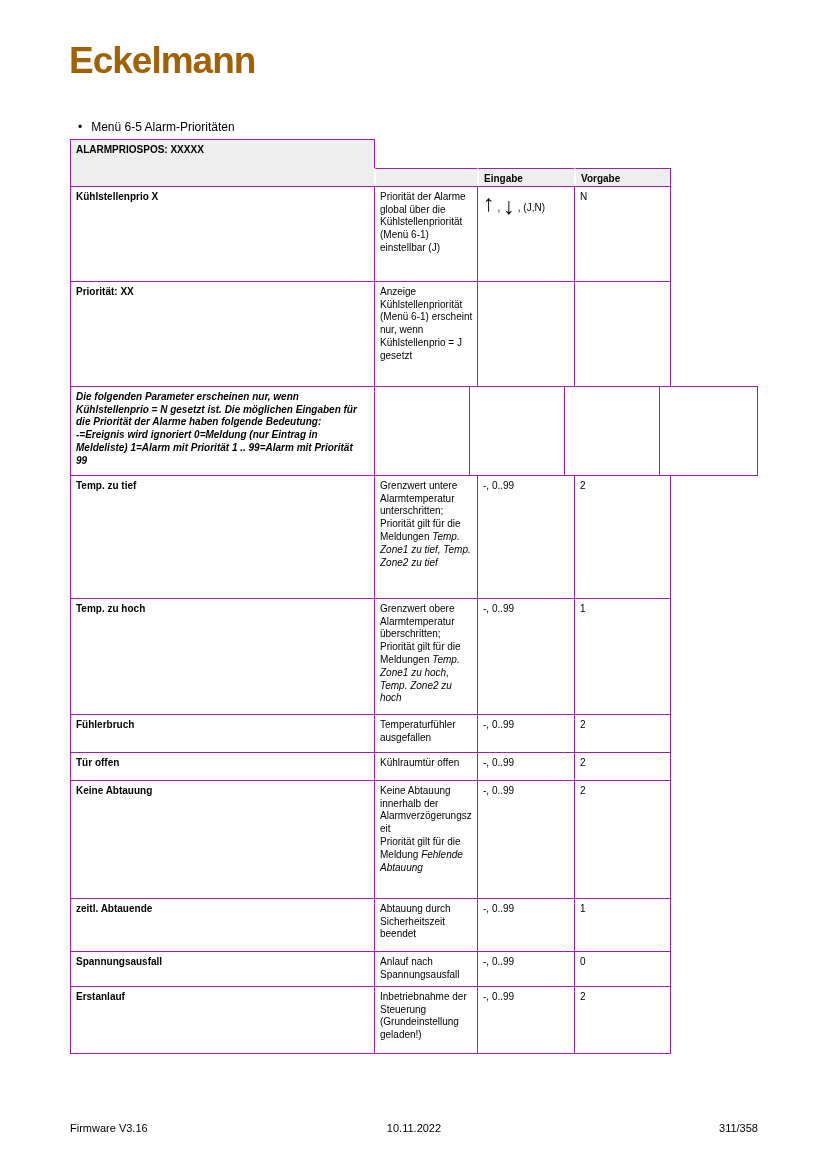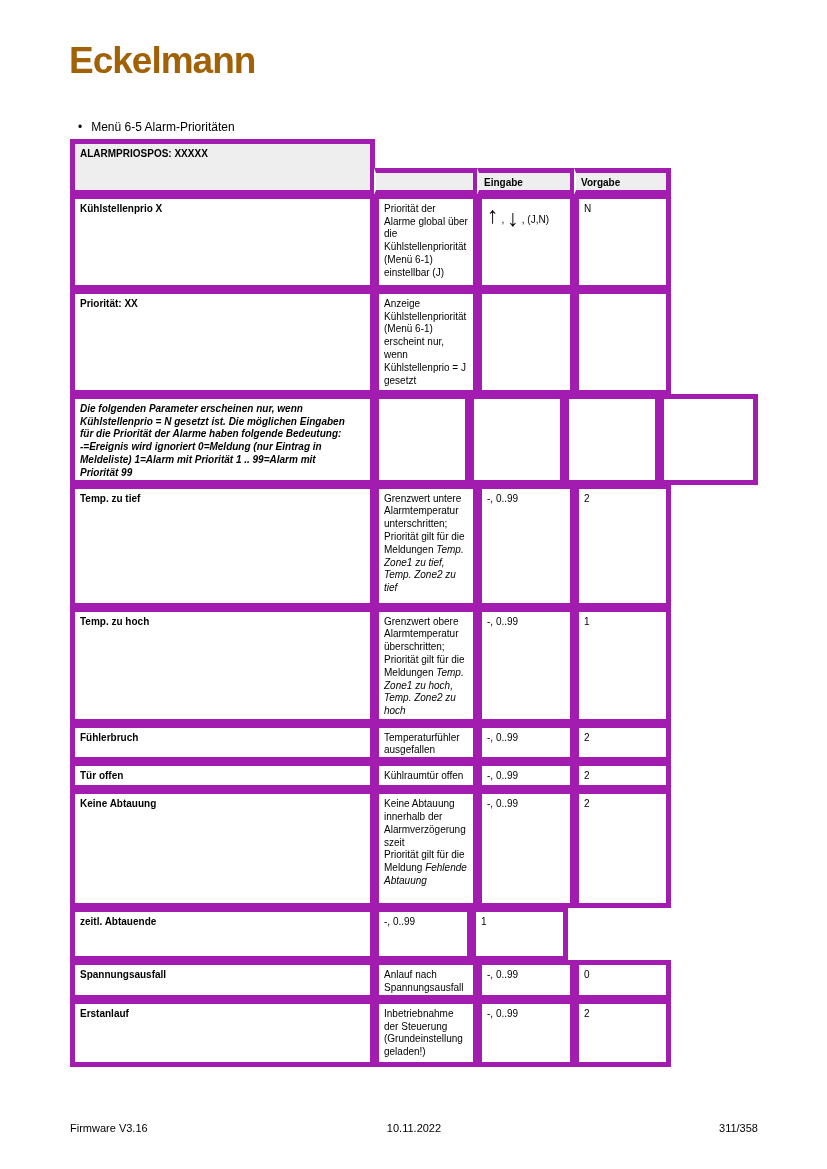--- a/index.html
+++ b/index.html
@@ -12,21 +12,21 @@
     position:absolute; left:69px; top:42px;
     font-size:37px; font-weight:700; letter-spacing:-1px; color:#a16207; line-height:1;
   }
   .section-line {
     position:absolute; left:78px; top:120px; font-size:12px; line-height:1.3;
     display:flex; gap:9px;
   }
   .table { position:absolute; left:70px; top:139px; padding-top:1px; padding-left:1px; }
   .trow { display:flex; }
   .cell {
-    border:5px solid #a21caf; margin-left:-1px; margin-top:-1px;
+    border:1px solid #a21caf; margin-left:-1px; margin-top:-1px;
     padding:4px 4px 0 5px; font-size:10px; line-height:1.28;
     overflow-wrap:break-word; word-wrap:break-word; background:#fff;
   }
   .c1 { width:305px;font-weight:bold; } .c2 { width:104px; } .c3 { width:98px; } .c4 { width:97px; }
   .n1 { width:305px; padding-right:14px; } .n2,.n3,.n4 { width:96px; } .n5 { width:99px; }
   .hcell { background:#eeeeee; font-weight:700; }
   .hcell:not(:first-child) { border-left:2px solid #ffffff;margin-top:28px; }
   .d, .di, .note-text { white-space:pre-line; }
   .di { font-style:italic; }
   .note-text { font-style:italic;font-weight:bold; }
@@ -122,20 +122,21 @@
     <div class="trow" style="min-height:118px">
       <div class="cell c1"><span>Keine Abtauung</span></div>
       <div class="cell c2"><span class="d">Keine Abtauung innerhalb der Alarmverzögerungszeit
 Priorität gilt für die Meldung </span><span class="di">Fehlende Abtauung</span></div>
       <div class="cell c3">-, 0..99</div>
       <div class="cell c4">2</div>
     </div>
 
     <div class="trow" style="min-height:53px">
       <div class="cell c1"><span>zeitl. Abtauende</span></div>
+      <div class="cell c2"><span class="d">Abtauung durch Sicherheitszeit beendet</span></div>
       <div class="cell c3">-, 0..99</div>
       <div class="cell c4">1</div>
     </div>
 
     <div class="trow" style="min-height:35px">
       <div class="cell c1"><span>Spannungsausfall</span></div>
       <div class="cell c2"><span class="d">Anlauf nach Spannungsausfall</span></div>
       <div class="cell c3">-, 0..99</div>
       <div class="cell c4">0</div>
     </div>

